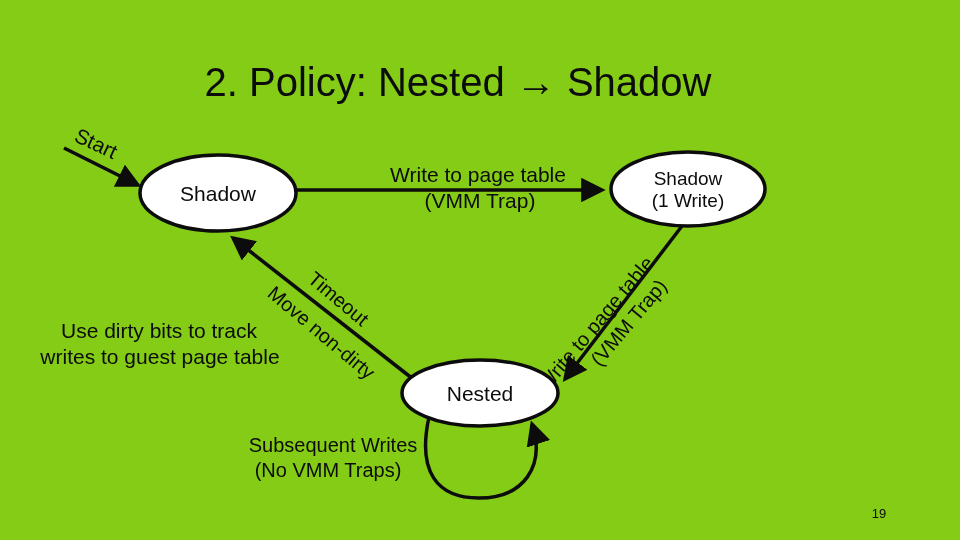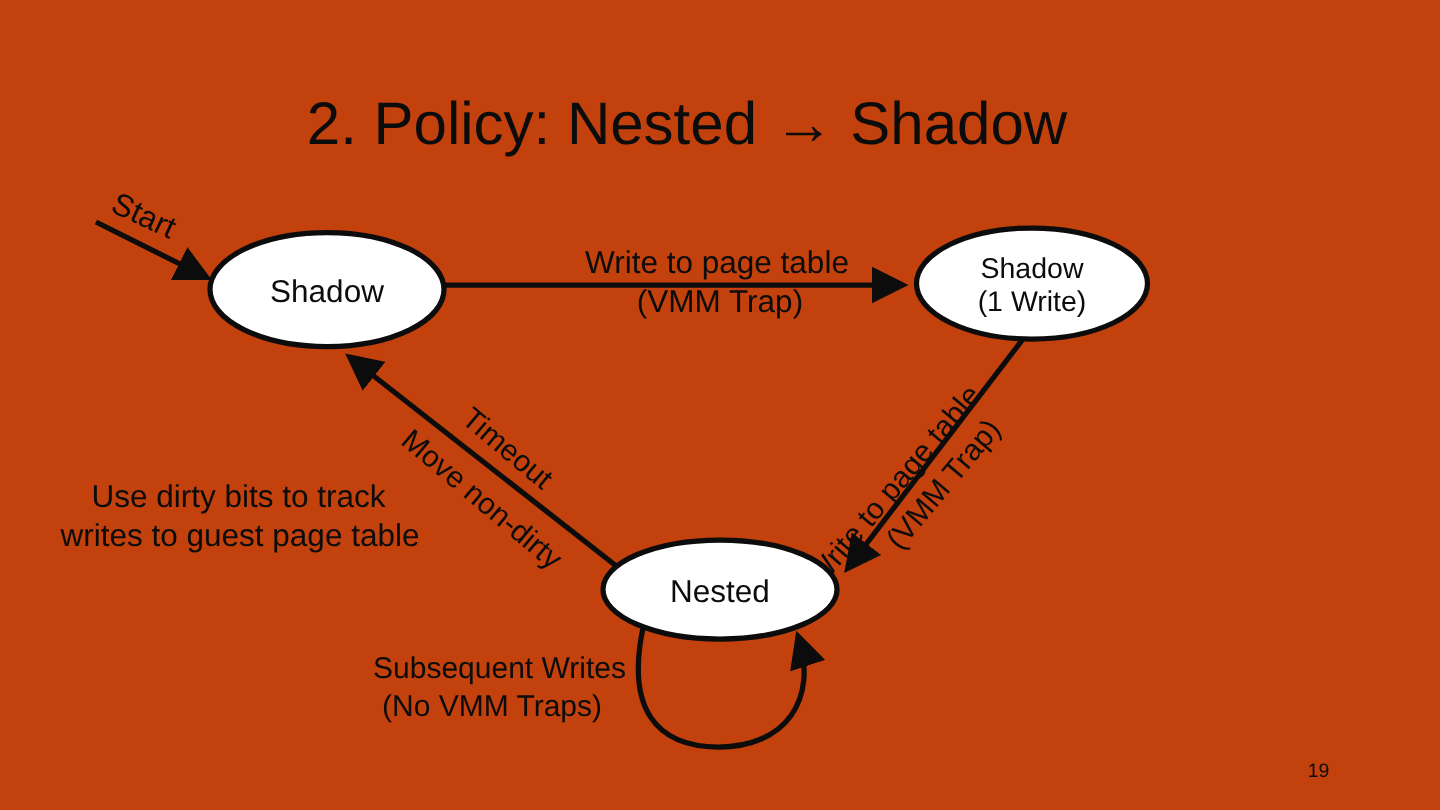--- a/index.html
+++ b/index.html
@@ -1,20 +1,20 @@
 <!DOCTYPE html>
 <html><head>
 <meta charset="utf-8">
 <style>
   html, body { margin: 0; padding: 0; background: #ffffff; }
   .stage {
     position: relative;
     width: 960px;
     height: 540px;
-    background: #c2410c;
+    background: #84cc16;
     overflow: hidden;
     font-family: "Liberation Sans", "DejaVu Sans", sans-serif;
   }
   svg { display: block; }
   svg text {
     font-family: "Liberation Sans", "DejaVu Sans", sans-serif;
     fill: #0c0c0c;
   }
   .edge { stroke: #0c0c0c; stroke-width: 3.5; fill: none; }
   .state { stroke: #0c0c0c; stroke-width: 3.5; fill: #ffffff; }

